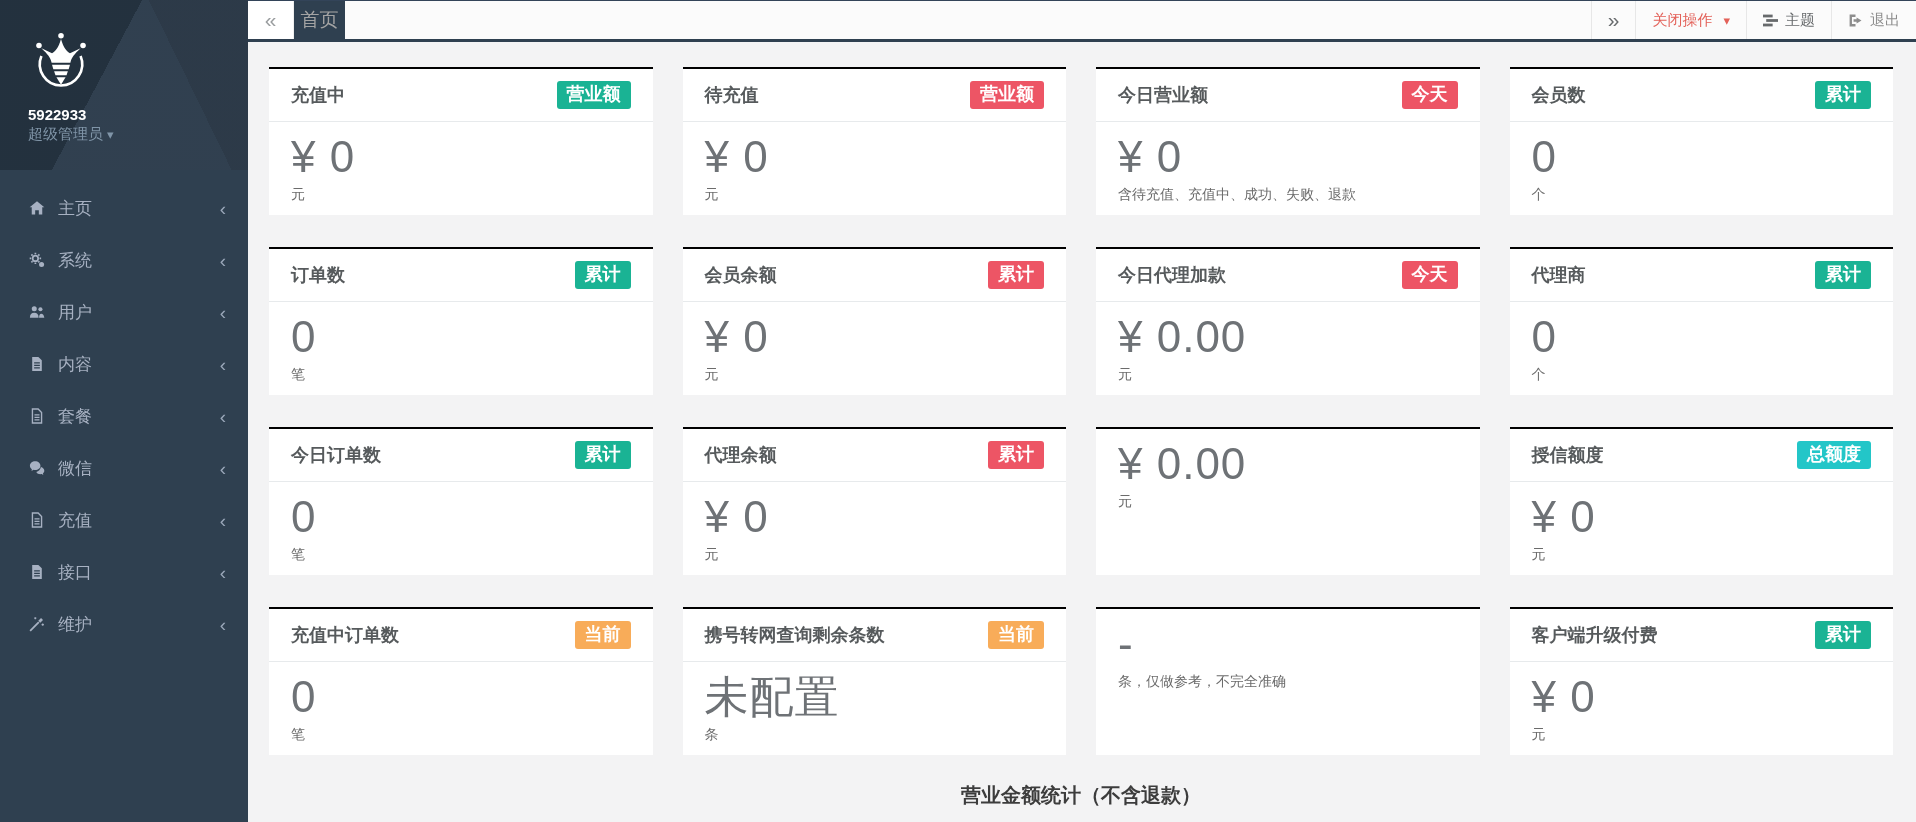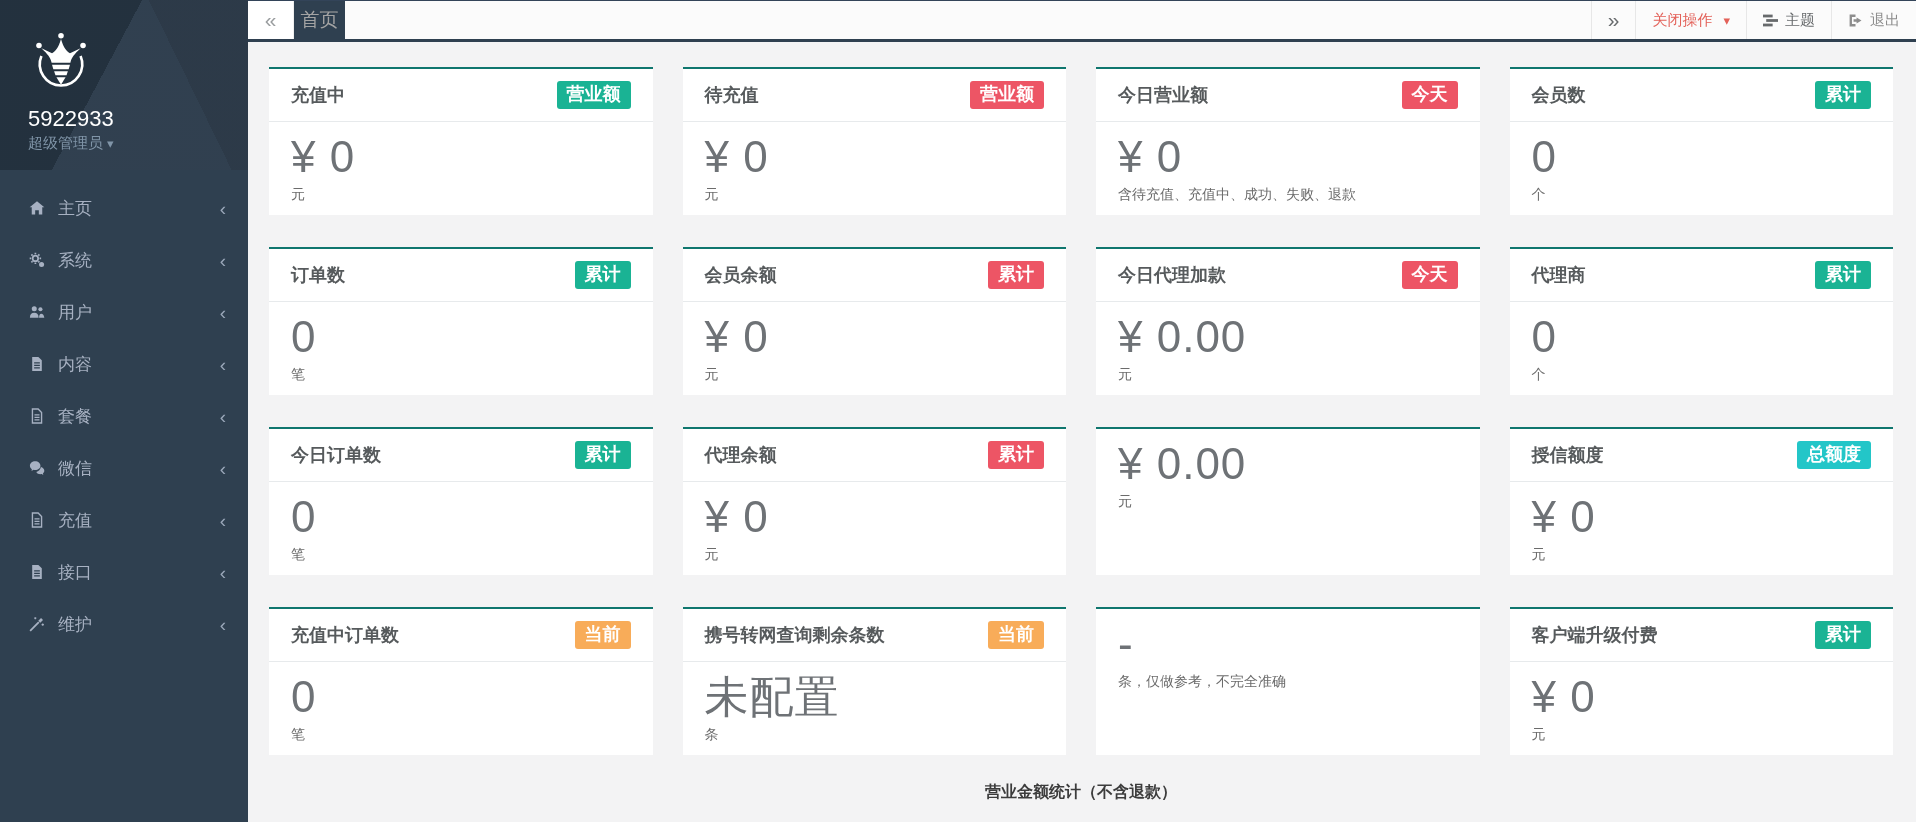--- a/index.html
+++ b/index.html
@@ -7,21 +7,21 @@
     font-family:"Liberation Sans","DejaVu Sans",sans-serif; background:#f3f3f4; }
 
   
   .sidebar { position:fixed; left:0; top:0; bottom:0; width:248px;
     background:#2f4050; z-index:10; }
   .sidebar-header { height:170px; padding-top:30px;
     background-color:#2a3a4a;
     background-image:linear-gradient(118deg, rgba(0,0,0,0.16) 42%, rgba(255,255,255,0.03) 42%),
                      linear-gradient(244deg, rgba(0,0,0,0.10) 30%, transparent 30%); }
   .logo-wrap { padding-left:30px; }
-  .user-id { padding:10px 0 2px 28px; color:#ffffff; font-size:22px; font-weight:normal; }
+  .user-id { padding:10px 0 2px 28px; color:#ffffff; font-size:15px; font-weight:bold; }
   .user-role { padding-left:28px; color:#8095a8; font-size:15px; cursor:pointer; }
   .caret { display:inline-block; font-size:13px; color:#8095a8; margin-left:4px; }
   .menu { padding-top:12px; list-style:none; }
   .menu-item { height:52px; display:flex; align-items:center; gap:13px;
     padding:0 22px 0 28px; color:#a7b1c2; font-size:17px; font-weight:400; cursor:pointer; }
   .menu-item .mi-icon { width:17px; height:16px; display:inline-flex; align-items:center; justify-content:center; }
   .menu-item .mi-icon svg { width:16px; height:16px; }
   .menu-chevron { margin-left:auto; color:#9aa7b9; font-size:19px; line-height:1; }
 
   
@@ -38,31 +38,31 @@
     border-left:1px solid #e7e7e7; font-size:15px; color:#676a6c; cursor:pointer; }
   .topbar-item.red { color:#e36159; }
   .topbar-item.gray { color:#8d8d8d; }
   .expand-btn { color:#676a6c; font-size:21px; }
   .tb-icon { display:inline-flex; }
   .tb-icon svg { width:15px; height:15px; }
 
   
   .content { margin-left:248px; padding:25px 23px 0 21px; }
   .cards-grid { display:grid; grid-template-columns:repeat(4,1fr); gap:32px 30px; }
-  .card { background:#ffffff; border-top:2px solid #0f766e; height:148px; }
+  .card { background:#ffffff; border-top:2px solid #000000; height:148px; }
   .card-header { display:flex; align-items:center; justify-content:space-between;
     padding:0 22px; height:53px; border-bottom:1px solid #e7eaec; }
   .card-title { font-size:18px; font-weight:bold; color:#565a5c; }
   .badge { color:#ffffff; font-size:18px; font-weight:bold; padding:3px 10px;
     border-radius:3px; line-height:1.2; }
   .card-body { padding:10px 22px 0; }
   .card-value { font-size:44px; color:#6e7276; letter-spacing:1px; line-height:1.15; }
   .card-unit { font-size:14px; color:#6b6b6b; margin-top:3px; }
 
-  .footer-title { text-align:center; font-size:16px; font-weight:bold;
+  .footer-title { text-align:center; font-size:20px; font-weight:bold;
     color:#3c3c3c; margin:27px 0 10px; }
 </style>
 </head>
 <body>
 
 <div class="sidebar">
   <div class="sidebar-header">
     <div class="logo-wrap">
       <svg viewBox="0 0 76 76" width="62" height="62">
         <path d="M14 32 a26 26 0 1 0 48 0" fill="none" stroke="#ffffff" stroke-width="3.2"></path>

